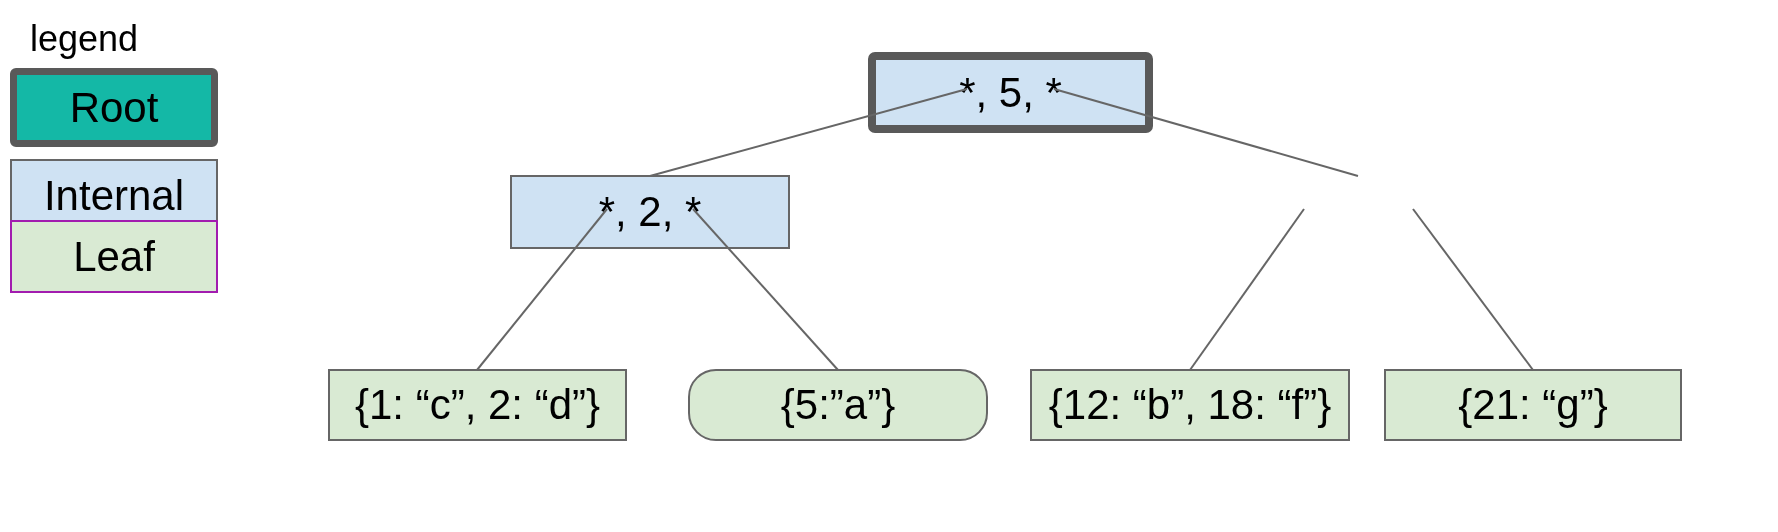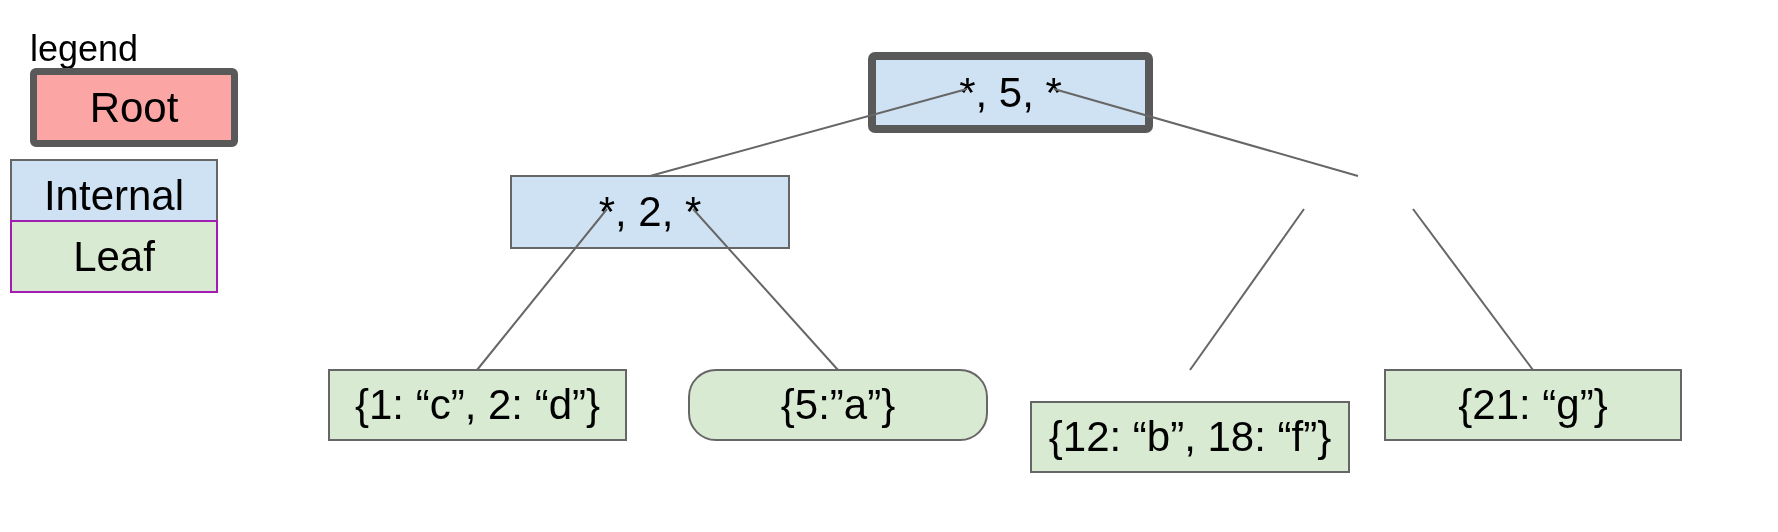--- a/index.html
+++ b/index.html
@@ -13,44 +13,43 @@
     width: 1778px;
     height: 532px;
     background: #ffffff;
     overflow: hidden;
   }
 
   
   .legend-title {
     position: absolute;
     left: 30px;
-    top: 28px;
+    top: 18px;
     font-size: 36px;
     color: #000;
     white-space: nowrap;
   }
   .legend-box {
     position: absolute;
     left: 10px;
     width: 208px;
     box-sizing: border-box;
     display: flex;
     align-items: center;
     justify-content: center;
     font-size: 42px;
     color: #000;
   }
   .lg-root {
     top: 68px;
     height: 79px;
-    background: #fca5a5;
+    background: #14b8a6;
     border: 7px solid #595959;
     border-radius: 6px;
     z-index: 2;
-    margin-left: 20px;
   }
   .lg-internal {
     top: 159px;
     height: 73px;
     background: #cfe2f3;
     border: 2px solid #666666;
   }
   .lg-leaf {
     top: 220px;
     height: 73px;
@@ -73,21 +72,21 @@
   .fill-blue  { background: #cfe2f3; }
   .fill-green { background: #d9ead3; }
   .thick { border: 8px solid #595959; border-radius: 7px; }
   .thin  { border: 2px solid #666666; }
 
   .n-root      { left: 868px;  top: 52px;  width: 285px; height: 81px; }
   .n-int-left  { left: 510px;  top: 175px; width: 280px; height: 74px; }
   .n-int-right { left: 1220px; top: 175px; width: 277px; height: 74px; }
   .n-leaf-0    { left: 328px;  top: 369px; width: 299px; height: 72px; }
   .n-leaf-1    { left: 688px;  top: 369px; width: 300px; height: 72px; border-radius: 28px; }
-  .n-leaf-2    { left: 1030px; top: 369px; width: 320px; height: 72px; margin-top: 32px; }
+  .n-leaf-2    { left: 1030px; top: 369px; width: 320px; height: 72px; }
   .n-leaf-3    { left: 1384px; top: 369px; width: 298px; height: 72px; }
 
   
   .edges {
     position: absolute;
     left: 0;
     top: 0;
     width: 1778px;
     height: 532px;
     z-index: 5;

